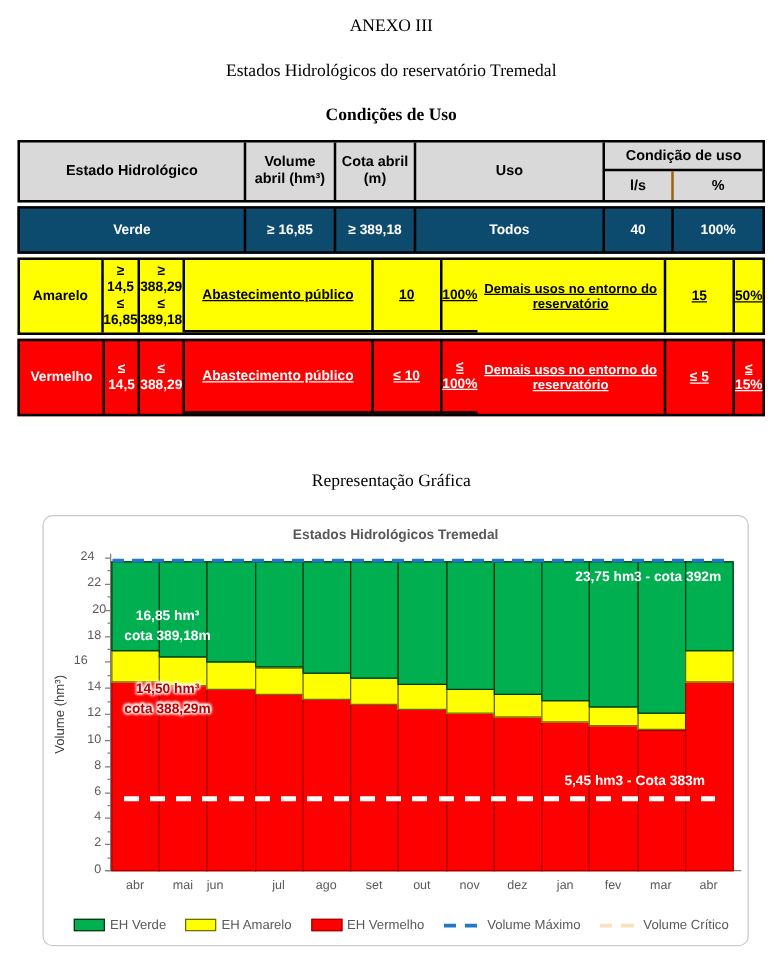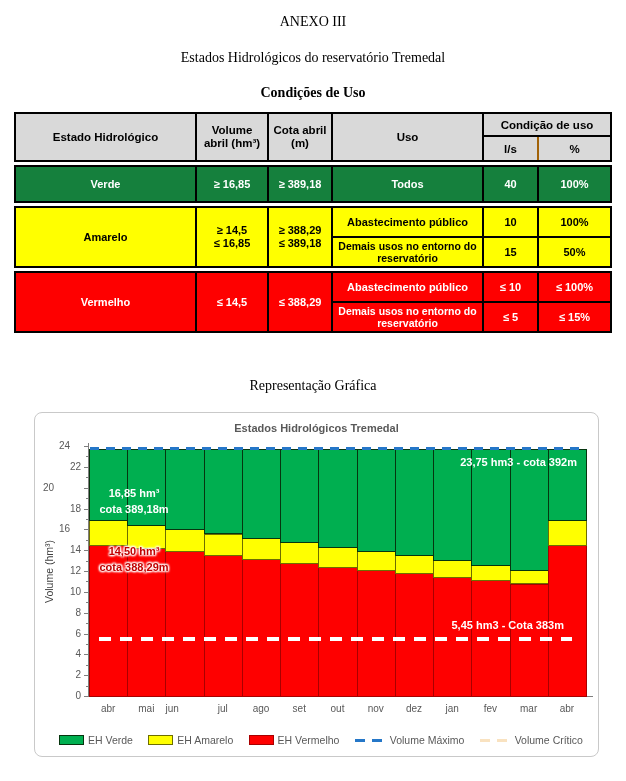--- a/index.html
+++ b/index.html
@@ -15,25 +15,25 @@
   .cell{border-right:2px solid #000;display:flex;flex-direction:column;
         align-items:center;justify-content:center;text-align:center;font-size:11px;line-height:13px;}
   .c1{width:181px;} .c2{width:72px;} .c3{width:64px;} .c4{width:151px;} .c5{width:55px;} .c6{flex:1;border-right:none;}
   .t-header{height:50px;background:#D9D9D9;font-size:11.5px;}
   .t-header .cell{font-size:11.5px;}
   .cond-group{flex:1;display:flex;flex-direction:column;border-right:none;padding:0;}
   .cond-top{height:23px;border-bottom:2px solid #000;display:flex;align-items:center;justify-content:center;font-size:11.5px;}
   .cond-bottom{flex:1;display:flex;}
   .cond-bottom .c5{border-right:2px solid #a16207;display:flex;align-items:center;justify-content:center;}
   .cond-bottom .c6{display:flex;align-items:center;justify-content:center;}
-  .row-verde{height:38px;margin-top:3px;background:#15803d;color:#fff;}
+  .row-verde{height:38px;margin-top:3px;background:#0c4a6e;color:#fff;}
   .row-multi{height:62px;margin-top:3px;}
   .row-amarelo{background:#FFFF00;color:#000;}
   .row-vermelho{background:#FE0000;color:#fff;}
-  .subgroup{flex:1;display:flex;flex-direction:column;}
+  .subgroup{flex:1;display:flex;flex-direction:row;text-decoration:underline;}
   .subrow{flex:1;display:flex;}
   .subrow.first{border-bottom:2px solid #000;}
   .subrow .cell{border-right:2px solid #000;}
   .subrow .cell:last-child{border-right:none;}
   .uso-small{font-size:10.5px;line-height:12px;padding:0 3px;}
 
   
   .chart{position:absolute;left:34px;top:412px;width:563px;height:343px;background:#fff;
          border:1px solid #C9C9C9;border-radius:8px;
          font-family:"Liberation Sans",sans-serif;}
@@ -170,27 +170,27 @@
         <div class="plot-el" style="left: 51px; top: 147.583px; width: 2px; height: 1px; background: rgb(127, 127, 127);"></div>
         <div class="plot-el" style="left: 24px; top: 131.167px; width: 22px; text-align: right; font-size: 10px; color: rgb(89, 89, 89);">14</div>
         <div class="plot-el" style="left: 49px; top: 137.167px; width: 4px; height: 1px; background: rgb(127, 127, 127);"></div>
         <div class="plot-el" style="left: 51px; top: 126.75px; width: 2px; height: 1px; background: rgb(127, 127, 127);"></div>
         <div class="plot-el" style="left: 24px; top: 110.333px; width: 22px; text-align: left; font-size: 10px; color: rgb(89, 89, 89);">16</div>
         <div class="plot-el" style="left: 49px; top: 116.333px; width: 4px; height: 1px; background: rgb(127, 127, 127);"></div>
         <div class="plot-el" style="left: 51px; top: 105.917px; width: 2px; height: 1px; background: rgb(127, 127, 127);"></div>
         <div class="plot-el" style="left: 24px; top: 89.5px; width: 22px; text-align: right; font-size: 10px; color: rgb(89, 89, 89);">18</div>
         <div class="plot-el" style="left: 49px; top: 95.5px; width: 4px; height: 1px; background: rgb(127, 127, 127);"></div>
         <div class="plot-el" style="left: 51px; top: 85.0833px; width: 2px; height: 1px; background: rgb(127, 127, 127);"></div>
-        <div class="plot-el" style="left: 8px; top: 68.6667px; width: 22px; font-size: 10px; color: rgb(89, 89, 89);">20</div>
+        <div class="plot-el" style="left: 28px; top: 68.6667px; width: 22px; text-align: right; font-size: 10px; color: rgb(89, 89, 89);">20</div>
         <div class="plot-el" style="left: 49px; top: 74.6667px; width: 4px; height: 1px; background: rgb(127, 127, 127);"></div>
         <div class="plot-el" style="left: 51px; top: 64.25px; width: 2px; height: 1px; background: rgb(127, 127, 127);"></div>
         <div class="plot-el" style="left: 24px; top: 47.8333px; width: 22px; text-align: right; font-size: 10px; color: rgb(89, 89, 89);">22</div>
         <div class="plot-el" style="left: 49px; top: 53.8333px; width: 4px; height: 1px; background: rgb(127, 127, 127);"></div>
         <div class="plot-el" style="left: 51px; top: 43.4167px; width: 2px; height: 1px; background: rgb(127, 127, 127);"></div>
-        <div class="plot-el" style="left: 24px; top: 27px; width: 22px; text-align: left; font-size: 10px; color: rgb(89, 89, 89);">24</div>
+        <div class="plot-el" style="left: 24px; top: 27px; width: 22px; text-align: center; font-size: 10px; color: rgb(89, 89, 89);">24</div>
         <div class="plot-el" style="left: 49px; top: 33px; width: 4px; height: 1px; background: rgb(127, 127, 127);"></div>
         <div class="plot-el" style="left: 54px; top: 131.958px; width: 39.2308px; height: 152.042px; background: rgb(254, 0, 0); border: 1px solid rgb(168, 0, 0);"></div>
         <div class="plot-el" style="left: 54px; top: 107.479px; width: 39.2308px; height: 25.4792px; background: rgb(255, 255, 0); border: 1px solid rgb(110, 110, 0);"></div>
         <div class="plot-el" style="left: 54px; top: 35.6042px; width: 39.2308px; height: 72.875px; background: rgb(0, 175, 80); border: 1px solid rgb(6, 53, 15);"></div>
         <div class="plot-el" style="left: 54px; top: 290px; width: 38.2308px; text-align: center; font-size: 10px; color: rgb(89, 89, 89);">abr</div>
         <div class="plot-el" style="left: 92.2308px; top: 135.083px; width: 39.2308px; height: 148.917px; background: rgb(254, 0, 0); border: 1px solid rgb(168, 0, 0);"></div>
         <div class="plot-el" style="left: 92.2308px; top: 111.646px; width: 39.2308px; height: 24.4375px; background: rgb(255, 255, 0); border: 1px solid rgb(110, 110, 0);"></div>
         <div class="plot-el" style="left: 92.2308px; top: 35.6042px; width: 39.2308px; height: 77.0417px; background: rgb(0, 175, 80); border: 1px solid rgb(6, 53, 15);"></div>
         <div class="plot-el" style="left: 92.2308px; top: 290px; width: 38.2308px; text-align: center; font-size: 10px; color: rgb(89, 89, 89);">mai</div>
         <div class="plot-el" style="left: 130.462px; top: 138.208px; width: 39.2308px; height: 145.792px; background: rgb(254, 0, 0); border: 1px solid rgb(168, 0, 0);"></div>

